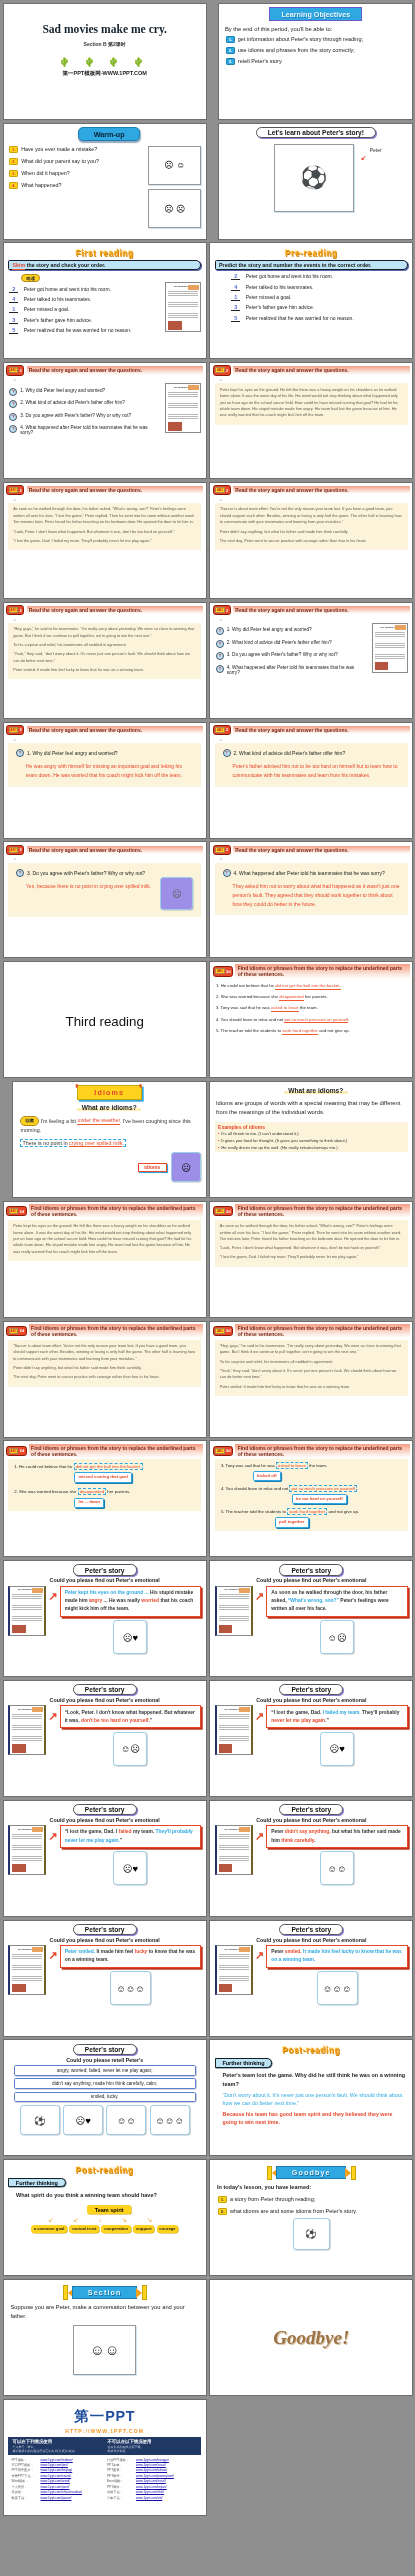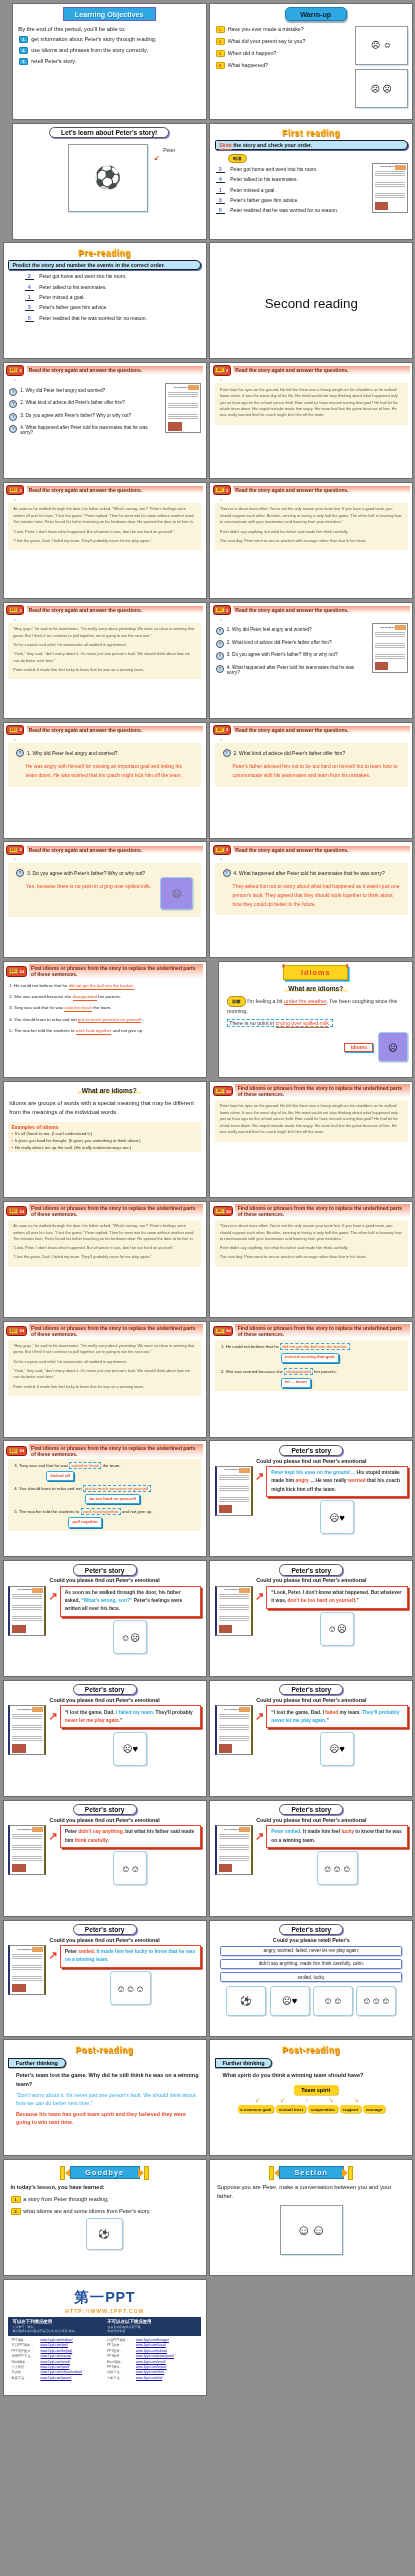--- a/index.html
+++ b/index.html
@@ -107,20 +107,26 @@
 .f-v{color:#1a0dab;text-decoration:underline;}
 .flexrow{display:flex;gap:4.4px;align-items:flex-start;}
 .photo-card{border:0.6px solid #999;background:#fff;box-shadow:1.1px 1.1px 0 #cfe7f5;display:flex;align-items:center;justify-content:center;}
 .red-arrow-sm{color:#e8472b;font-weight:bold;font-size:6.6px;}
 </style>
 </head>
 <body>
 
 <div class="grid">
 
+  <div class="slide">
+    <div class="title-serif">Sad movies make me cry.</div>
+    <div class="subtle">Section B  第2课时</div>
+    <div class="cacti">🌵 🌵 🌵 🌵</div>
+    <div class="watermark">第一PPT模板网-WWW.1PPT.COM</div>
+  </div>
 
   <div class="slide center">
     <span class="banner-blue">Learning Objectives</span>
     <div class="intro" style="text-align:left">By the end of this period, you'll be able to:</div>
     <div class="obj-line" style="text-align:left"><span class="chip b">1.</span><span>get information about Peter's story through reading;</span></div>
     <div class="obj-line" style="text-align:left"><span class="chip b">2.</span><span>use idioms and phrases from the story correctly;</span></div>
     <div class="obj-line" style="text-align:left"><span class="chip b">3.</span><span>retell Peter's story.</span></div>
   </div>
 
   <div class="slide">
@@ -172,23 +178,20 @@
   <div class="slide">
     <div class="title-orange">Pre-reading</div>
     <div class="pill-blue">Predict the story and number the events in the correct order.</div>
     <div class="pre-item"><span class="ansnum">2</span><span>Peter got home and went into his room.</span></div>
     <div class="pre-item"><span class="ansnum">4</span><span>Peter talked to his teammates.</span></div>
     <div class="pre-item"><span class="ansnum">1</span><span>Peter missed a goal.</span></div>
     <div class="pre-item"><span class="ansnum">3</span><span>Peter's father gave him advice.</span></div>
     <div class="pre-item"><span class="ansnum">5</span><span>Peter realized that he was worried for no reason.</span></div>
   </div>
 
-  <div class="slide">
-    <div class="bigtext">Second reading</div>
-  </div>
 
   <div class="slide">
     <div class="taskbar">
         <span class="tb-icon">
           <span class="tb-abc">ABC</span>
           <span>2</span>
         </span>
         <span class="tb-strip">Read the story again and answer the questions.</span>
       </div>
     <div class="clip">c</div>
@@ -388,20 +391,23 @@
     <div class="clip">c</div>
     <div class="story" style="padding:6.6px 7.8px">
       <div class="qrow" style="margin:0">
           <span class="qicon">?</span>
           <span style="font-size:5px">4. What happened after Peter told his teammates that he was sorry?</span>
         </div>
       <div class="ans" style="font-size:5px;margin:4.4px 0 0 10px;line-height:1.8">They asked him not to worry about what had happened as it wasn't just one person's fault. They agreed that they should work together to think about how they could do better in the future.</div>
     </div>
   </div>
 
+  <div class="slide">
+    <div class="bigtext">Third reading</div>
+  </div>
 
   <div class="slide">
     <div class="taskbar">
         <span class="tb-icon">
           <span class="tb-abc">ABC</span>
           <span>2d</span>
         </span>
         <span class="tb-strip">Find idioms or phrases from the story to replace the underlined parts of these sentences.</span>
       </div>
     <div class="exline"><span>1. He could not believe that he </span><span class="uor">did not get the ball into the basket.</span><span></span></div>
@@ -746,20 +752,23 @@
         <span class="mid">Section</span>
         <span class="tri r"></span>
         <span class="bar-y"></span>
       </div>
     <div class="pr-q" style="margin-left:2.2px;font-weight:normal;font-size:5.8px">Suppose you are Peter, make a conversation between you and your father.</div>
     <div class="pics">
         <div class="photo-card" style="width:61px;height:48px;font-size:14.4px">☺☺</div>
       </div>
   </div>
 
+  <div class="slide">
+    <div class="goodbye">Goodbye!</div>
+  </div>
 
   <div class="slide">
     <div class="f-logo"><span class="zh">第一</span><span class="en">PPT</span></div>
     <div class="f-url">HTTP://WWW.1PPT.COM</div>
     <div class="f-band">
       <div class="f-col">
         <div class="f-h">可以在下列情况使用</div>
         <div class="f-li">个人学习、研究。</div>
         <div class="f-li">拷贝模板中的内容用于其它幻灯片(母板)中使用。</div>
       </div>

